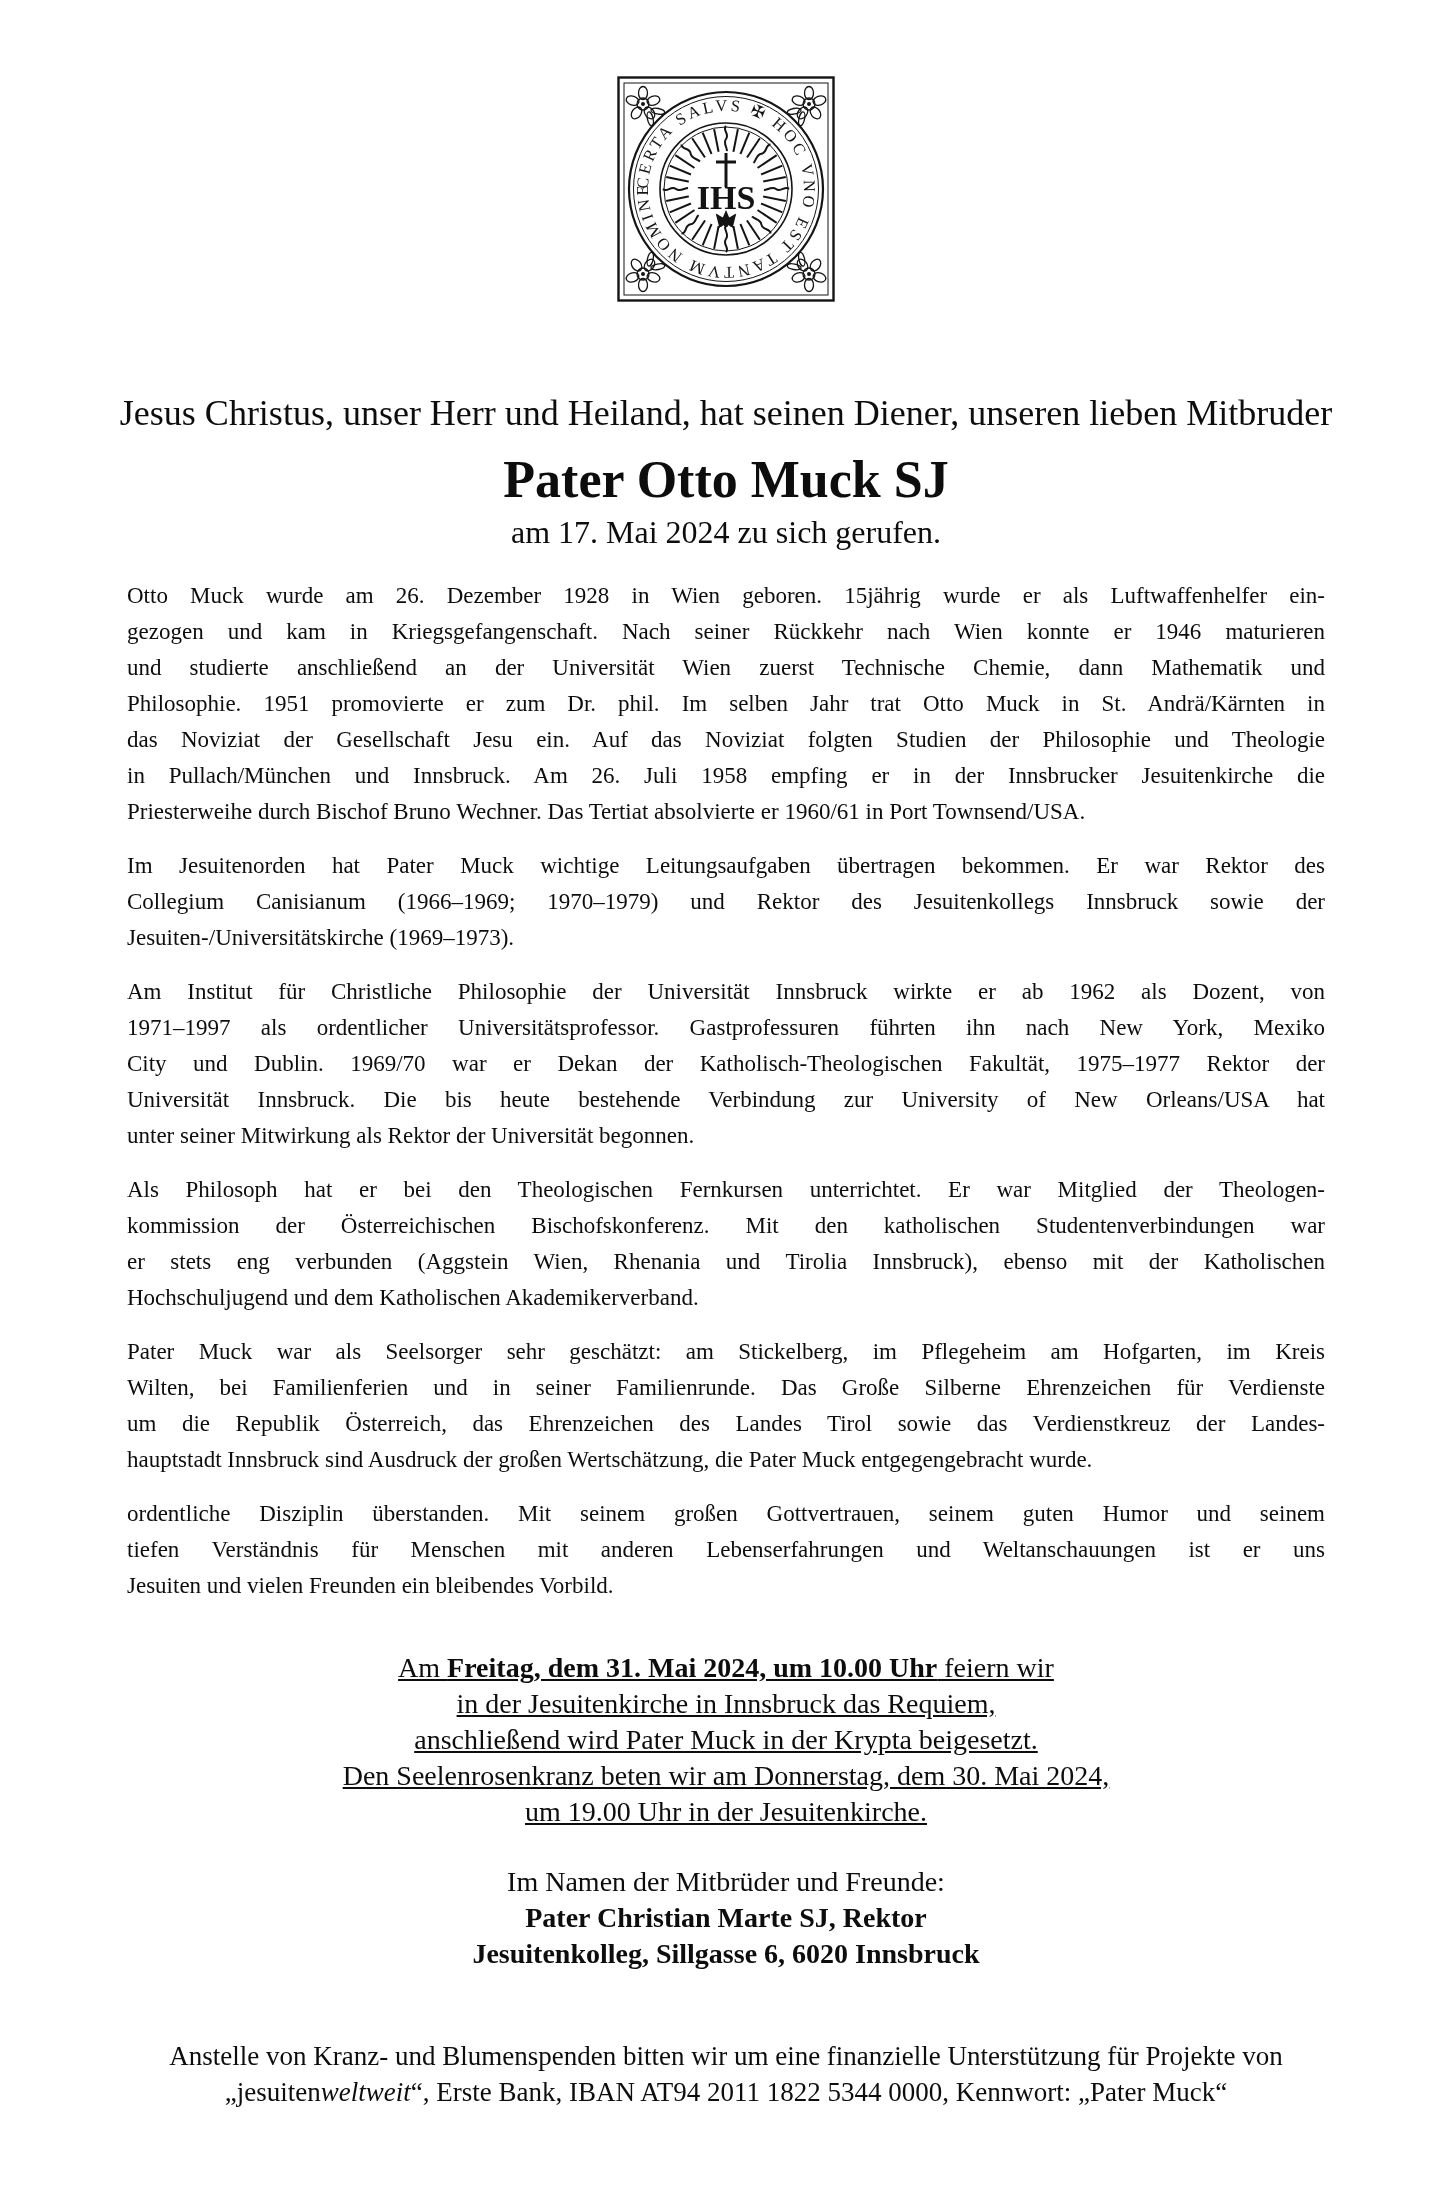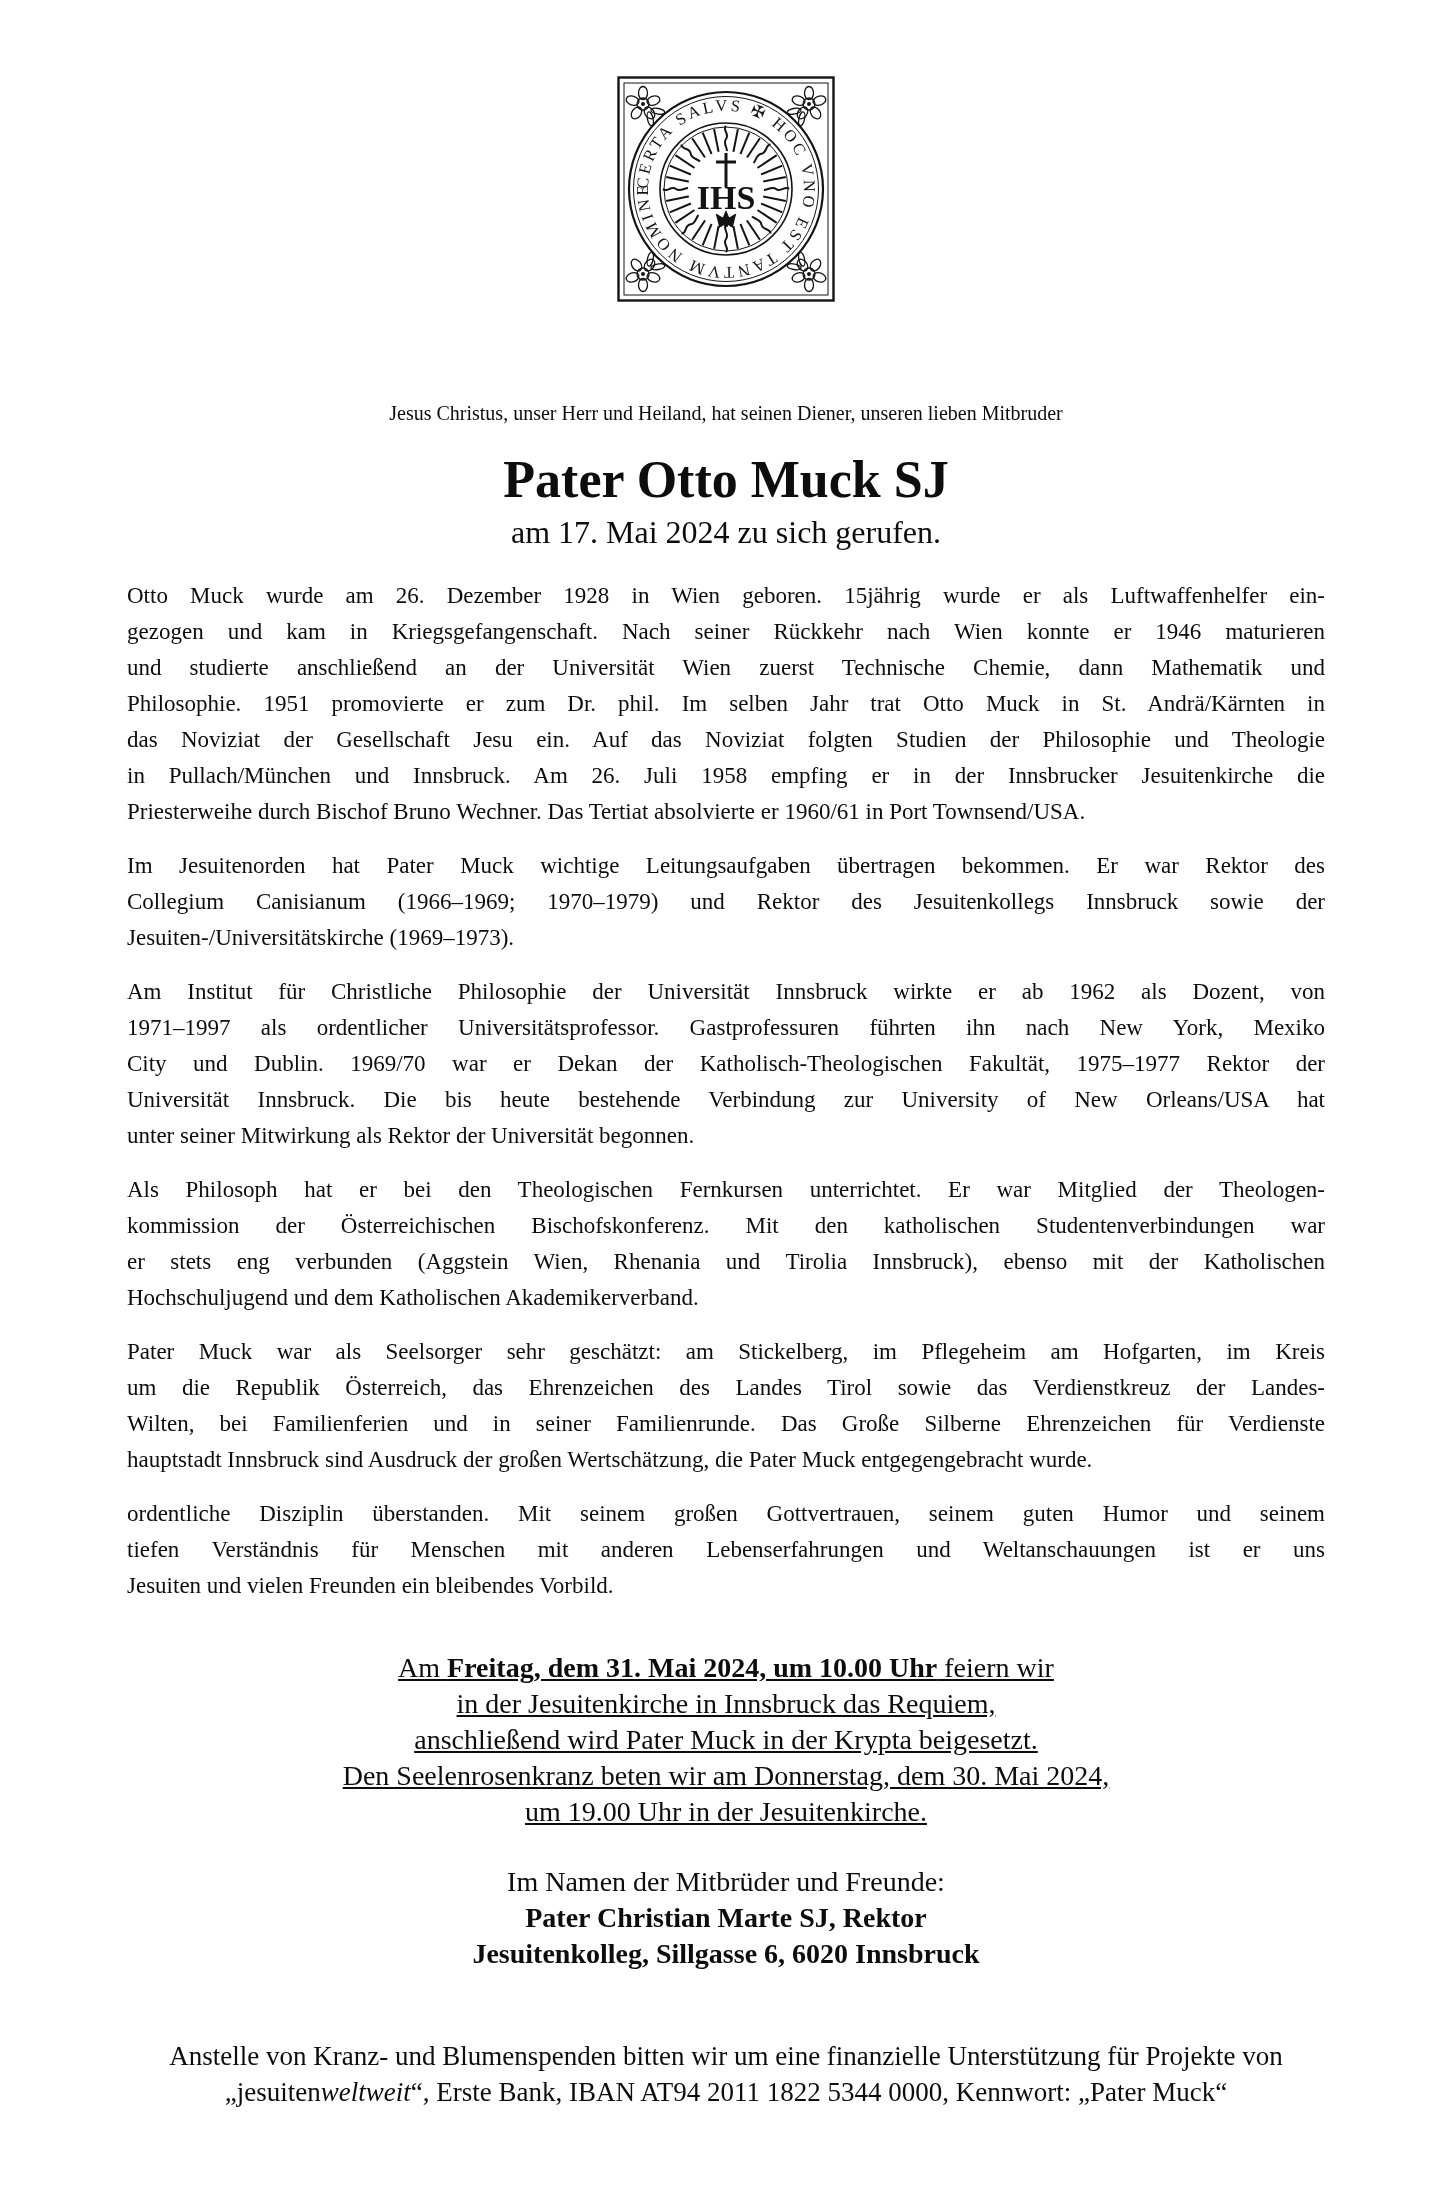--- a/index.html
+++ b/index.html
@@ -2,21 +2,21 @@
 <html lang="de"><head>
 <meta charset="utf-8">
 <style>
   html,body{margin:0;padding:0;background:#ffffff;}
   .page{
     width:1452px;height:2199px;background:#ffffff;color:#0d0d0d;
     font-family:"Liberation Serif","DejaVu Serif",serif;
     position:relative;overflow:hidden;
   }
   .emblem{display:block;margin:75px auto 0;}
-  .intro{margin:92px 60px 0;text-align:center;font-size:20px;line-height:36px;}
+  .intro{margin:92px 60px 0;text-align:center;font-size:36px;line-height:36px;}
   .title{margin:23px 0 0;text-align:center;font-size:52px;line-height:52px;font-weight:bold;}
   .subtitle{margin:8px 0 0;text-align:center;font-size:32px;line-height:36px;}
   .bodytext{margin:28px 127px 0;font-size:23px;}
   .para{margin:0 0 18px;}
   .ln{line-height:36px;max-height:36px;overflow:hidden;text-align:justify;text-align-last:justify;}
   .ln.last{text-align-last:left;}
   .ceremony{margin:46px 60px 0;text-align:center;font-size:28px;line-height:36px;text-decoration:underline;}
   .signature{margin:34px 60px 0;text-align:center;font-size:28px;line-height:36px;}
   .footer{margin:66px 60px 0;text-align:center;font-size:27px;line-height:36px;}
   .b{font-weight:bold;}
@@ -148,22 +148,22 @@
       <div class="ln last">unter seiner Mitwirkung als Rektor der Universität begonnen.</div>
     </div>
     <div class="para">
       <div class="ln">Als Philosoph hat er bei den Theologischen Fernkursen unterrichtet. Er war Mitglied der Theologen-</div>
       <div class="ln">kommission der Österreichischen Bischofskonferenz. Mit den katholischen Studentenverbindungen war</div>
       <div class="ln">er stets eng verbunden (Aggstein Wien, Rhenania und Tirolia Innsbruck), ebenso mit der Katholischen</div>
       <div class="ln last">Hochschuljugend und dem Katholischen Akademikerverband.</div>
     </div>
     <div class="para">
       <div class="ln">Pater Muck war als Seelsorger sehr geschätzt: am Stickelberg, im Pflegeheim am Hofgarten, im Kreis</div>
+      <div class="ln">Wilten, bei Familienferien und in seiner Familienrunde. Das Große Silberne Ehrenzeichen für Verdienste</div>
       <div class="ln">um die Republik Österreich, das Ehrenzeichen des Landes Tirol sowie das Verdienstkreuz der Landes-</div>
-      <div class="ln">Wilten, bei Familienferien und in seiner Familienrunde. Das Große Silberne Ehrenzeichen für Verdienste</div>
       <div class="ln last">hauptstadt Innsbruck sind Ausdruck der großen Wertschätzung, die Pater Muck entgegengebracht wurde.</div>
     </div>
     <div class="para">
       <div class="ln">ordentliche Disziplin überstanden. Mit seinem großen Gottvertrauen, seinem guten Humor und seinem</div>
       <div class="ln">tiefen Verständnis für Menschen mit anderen Lebenserfahrungen und Weltanschauungen ist er uns</div>
       <div class="ln last">Jesuiten und vielen Freunden ein bleibendes Vorbild.</div>
     </div>
   </div>
 
   <div class="ceremony">

